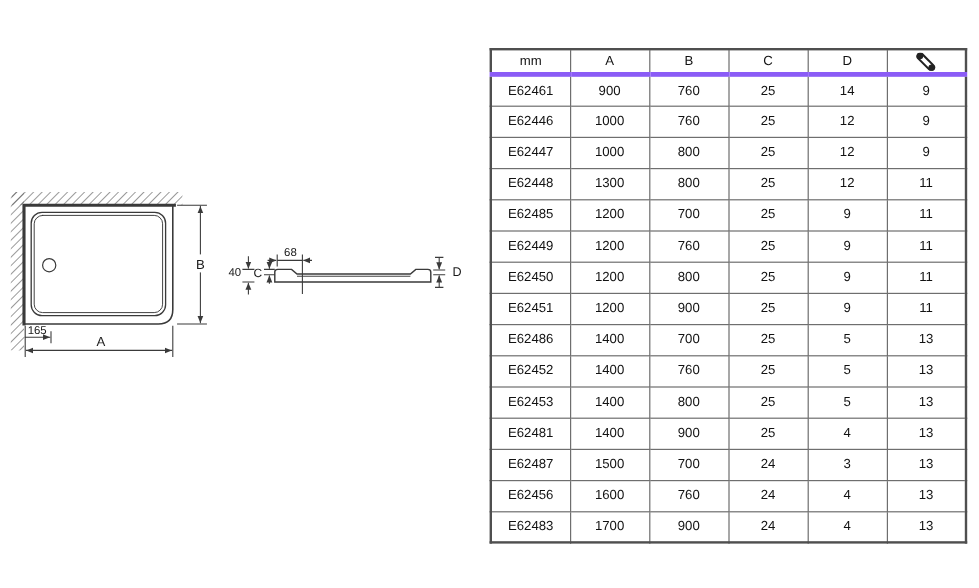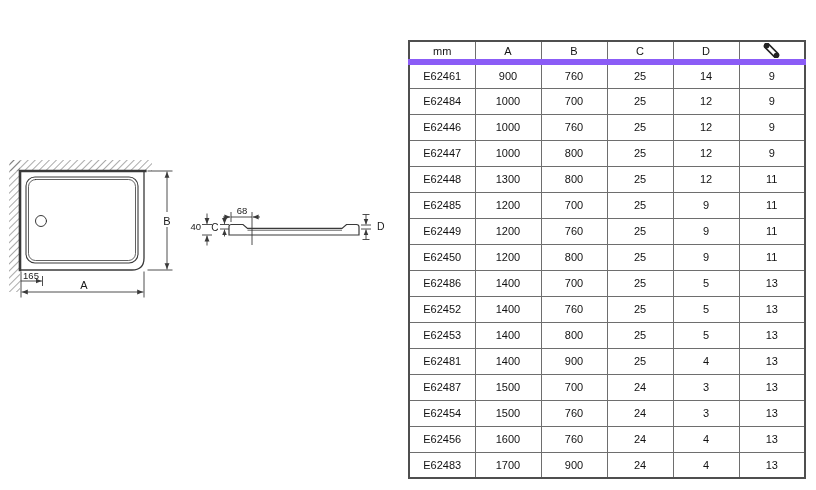--- a/index.html
+++ b/index.html
@@ -13,21 +13,21 @@
     position:absolute;left:408px;top:40px;width:398px;
     border-collapse:collapse;table-layout:fixed;
     border:2px solid #4f4f4f;
   }
   .spec th,.spec td{
     border:1px solid #6e6e6e;font-size:11px;color:#121212;
     text-align:center;vertical-align:middle;padding:0;font-weight:400;
     overflow:hidden;white-space:nowrap;
   }
   .spec thead tr{height:21px;}
-  .spec thead th{border-bottom:6px solid #8b5cf6;}
+  .spec thead th{border-bottom:4px solid #8b5cf6;}
   .spec tbody tr{height:26px;}
   .icon-wrap{display:inline-block;vertical-align:middle;line-height:0;}
 </style>
 </head>
 <body>
 
 <svg class="drawing-svg" width="400" height="185" viewBox="0 0 400 185">
   <defs>
     <pattern id="hatch" width="5" height="5" patternUnits="userSpaceOnUse" patternTransform="rotate(45)">
       <line x1="0" y1="0" x2="0" y2="5" stroke="#555555" stroke-width="1"></line>
@@ -138,28 +138,20 @@
   <tbody>
       <tr>
     <td>E62461</td>
     <td>900</td>
     <td>760</td>
     <td>25</td>
     <td>14</td>
     <td>9</td>
   </tr>
       <tr>
-    <td>E62484</td>
-    <td>1000</td>
-    <td>700</td>
-    <td>25</td>
-    <td>12</td>
-    <td>9</td>
-  </tr>
-      <tr>
     <td>E62446</td>
     <td>1000</td>
     <td>760</td>
     <td>25</td>
     <td>12</td>
     <td>9</td>
   </tr>
       <tr>
     <td>E62447</td>
     <td>1000</td>
@@ -189,20 +181,28 @@
     <td>1200</td>
     <td>760</td>
     <td>25</td>
     <td>9</td>
     <td>11</td>
   </tr>
       <tr>
     <td>E62450</td>
     <td>1200</td>
     <td>800</td>
+    <td>25</td>
+    <td>9</td>
+    <td>11</td>
+  </tr>
+      <tr>
+    <td>E62451</td>
+    <td>1200</td>
+    <td>900</td>
     <td>25</td>
     <td>9</td>
     <td>11</td>
   </tr>
       <tr>
     <td>E62486</td>
     <td>1400</td>
     <td>700</td>
     <td>25</td>
     <td>5</td>
@@ -234,28 +234,20 @@
   </tr>
       <tr>
     <td>E62487</td>
     <td>1500</td>
     <td>700</td>
     <td>24</td>
     <td>3</td>
     <td>13</td>
   </tr>
       <tr>
-    <td>E62454</td>
-    <td>1500</td>
-    <td>760</td>
-    <td>24</td>
-    <td>3</td>
-    <td>13</td>
-  </tr>
-      <tr>
     <td>E62456</td>
     <td>1600</td>
     <td>760</td>
     <td>24</td>
     <td>4</td>
     <td>13</td>
   </tr>
       <tr>
     <td>E62483</td>
     <td>1700</td>

